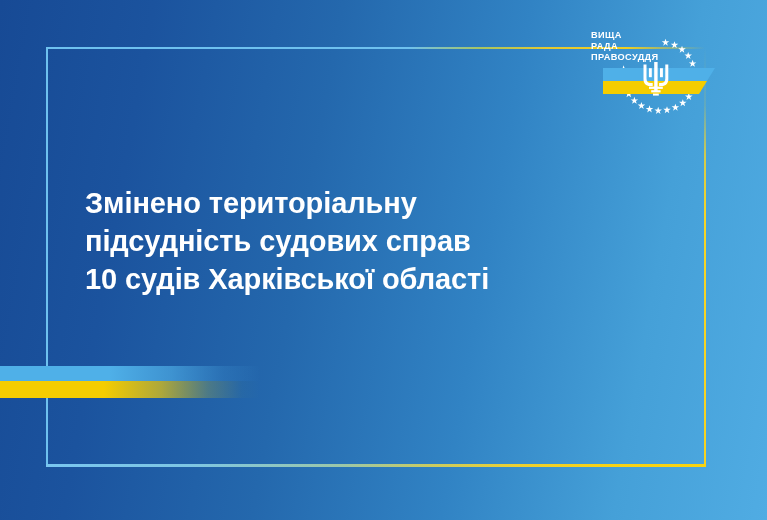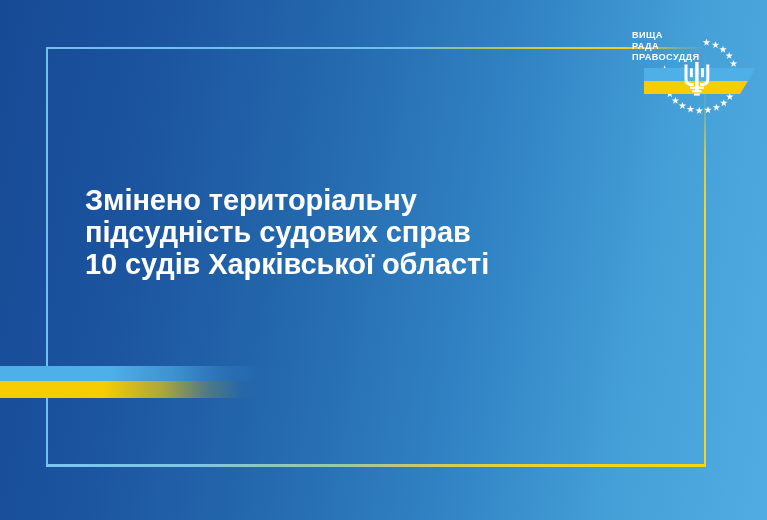--- a/index.html
+++ b/index.html
@@ -108,29 +108,29 @@
 
   
   .headline {
     position: absolute;
     left: 85px;
     top: 184px;
     width: 470px;
     color: #ffffff;
     font-size: 29px;
     font-weight: bold;
-    line-height: 32px;
+    line-height: 38px;
     letter-spacing: -0.1px;
     white-space: pre-line;
   }
 
   
   .logo {
     position: absolute;
-    left: 624px;
+    left: 583px;
     top: 24px;
     width: 136px;
     height: 120px;
   }
   .logo svg { display: block; }
 </style>
 </head>
 <body>
 
 <div id="banner">

